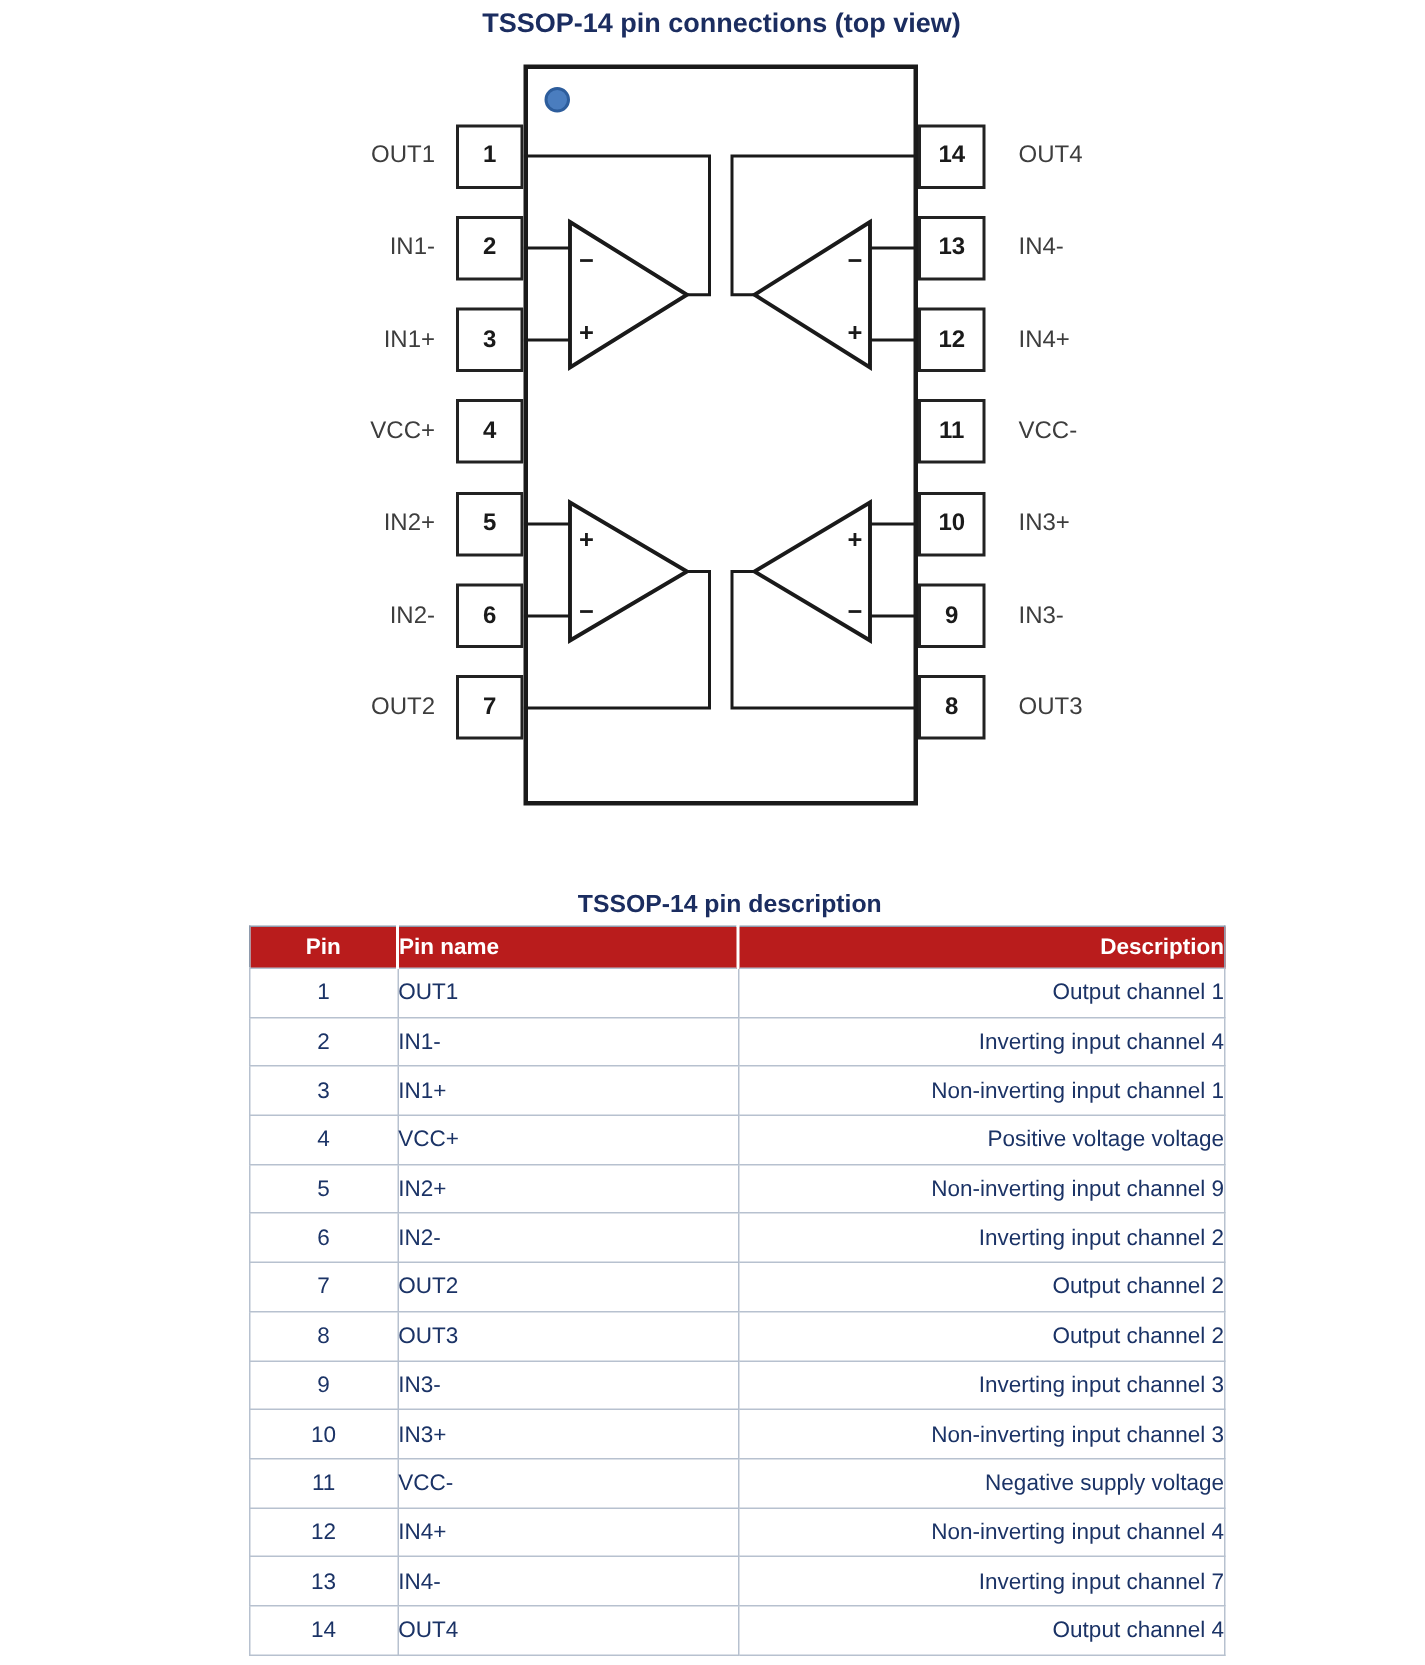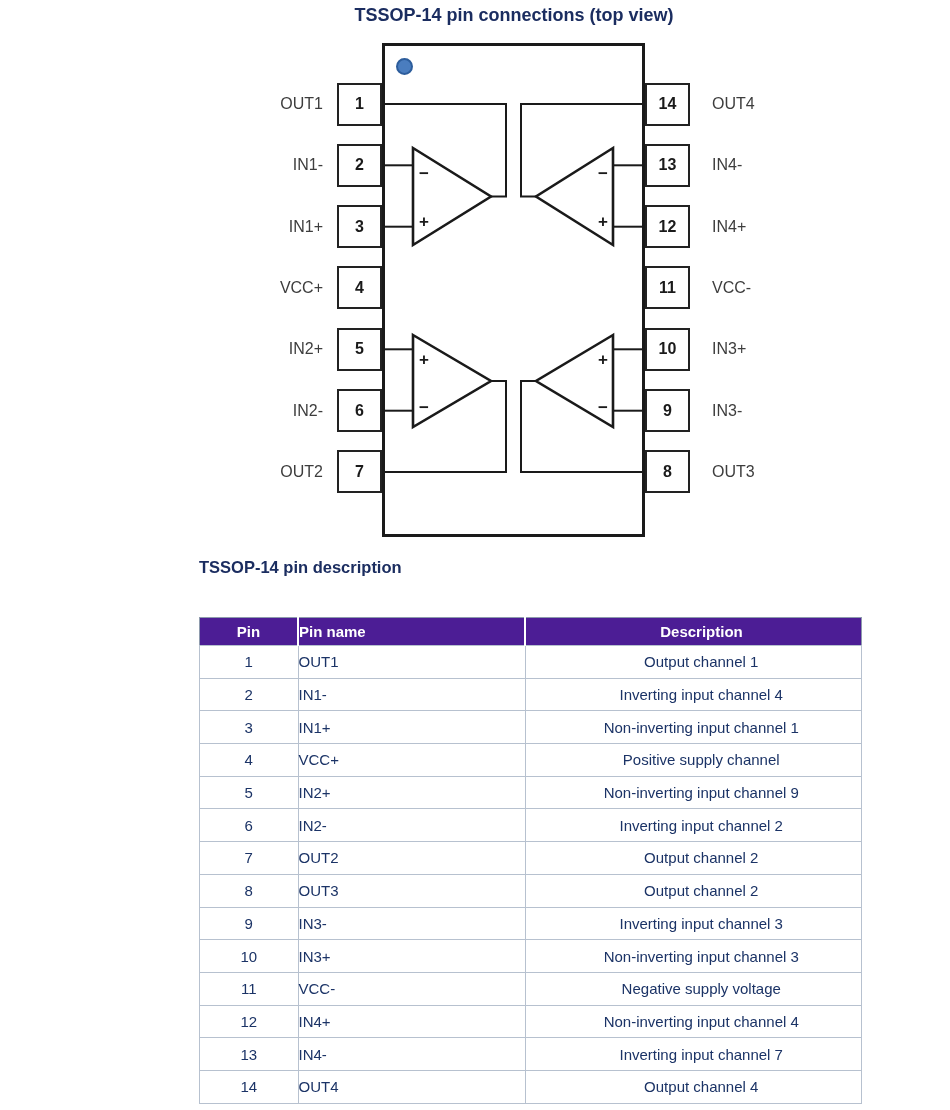--- a/index.html
+++ b/index.html
@@ -2,21 +2,20 @@
 <html><head>
 <meta charset="utf-8">
 <style>
   html,body{margin:0;padding:0;background:#ffffff;}
   .page{
     position:relative;
     width:856px;height:1110px;
     background:#ffffff;
     font-family:"Liberation Sans", sans-serif;
     overflow:hidden;
-    margin-left:33px;
   }
   .fig-title{
     position:absolute;left:6px;top:5px;width:950px;
     margin:0;text-align:center;
     font-size:18px;font-weight:bold;color:#1b2d60;
   }
   .chip-body{
     position:absolute;left:349px;top:43px;width:263px;height:494px;
     border:3px solid #1a1a1a;background:#ffffff;box-sizing:border-box;
   }
@@ -32,45 +31,45 @@
     display:flex;align-items:center;justify-content:center;
     font-size:16px;font-weight:bold;color:#1a1a1a;
   }
   .pin-label{
     position:absolute;width:105px;height:20px;line-height:20px;
     font-size:16px;color:#3d3d3d;
   }
   .pin-label.left{text-align:right;}
   .pin-label.right{text-align:left;}
   .tbl-title{
-    position:absolute;left:166px;top:558px;width:641px;
-    margin:0;text-align:left;
+    position:absolute;left:166px;top:594px;width:641px;
+    margin:0;text-align:center;
     font-size:16.5px;font-weight:bold;color:#1b2d60;
   }
   .pin-table{
     position:absolute;left:166px;top:617px;width:641px;
     border-collapse:collapse;table-layout:fixed;
     border:1px solid #8e9bad;
   }
   .pin-table th{
-    background:#4c1d95;color:#ffffff;
+    background:#b91c1c;color:#ffffff;
     font-size:15px;font-weight:bold;
     height:27px;padding:0;text-align:center;
     border-right:2px solid #ffffff;
   }
   .pin-table th:last-child{border-right:none;}
   .pin-table td{
     height:31.7px;padding:0;
     font-size:15px;color:#1b3366;
     border:1px solid #b7c1cf;
     background:#ffffff;
   }
   .pin-table .col-pin{width:97px;text-align:center;}
   .pin-table .col-name{width:225px;text-align:left;}
-  .pin-table .col-description{width:319px;text-align:center;padding-left:16px;}
+  .pin-table .col-description{width:319px;text-align:right;padding-left:4px;}
 </style>
 </head>
 <body>
 
 <div class="page">
 
   <h1 class="fig-title">TSSOP-14 pin connections (top view)</h1>
 
   <div class="chip-body"></div>
   <div class="pin1-dot"></div>
@@ -165,21 +164,21 @@
           <td class="col-description">Inverting input channel 4</td>
         </tr>
         <tr>
           <td class="col-pin">3</td>
           <td class="col-name">IN1+</td>
           <td class="col-description">Non-inverting input channel 1</td>
         </tr>
         <tr>
           <td class="col-pin">4</td>
           <td class="col-name">VCC+</td>
-          <td class="col-description">Positive supply channel</td>
+          <td class="col-description">Positive voltage voltage</td>
         </tr>
         <tr>
           <td class="col-pin">5</td>
           <td class="col-name">IN2+</td>
           <td class="col-description">Non-inverting input channel 9</td>
         </tr>
         <tr>
           <td class="col-pin">6</td>
           <td class="col-name">IN2-</td>
           <td class="col-description">Inverting input channel 2</td>

